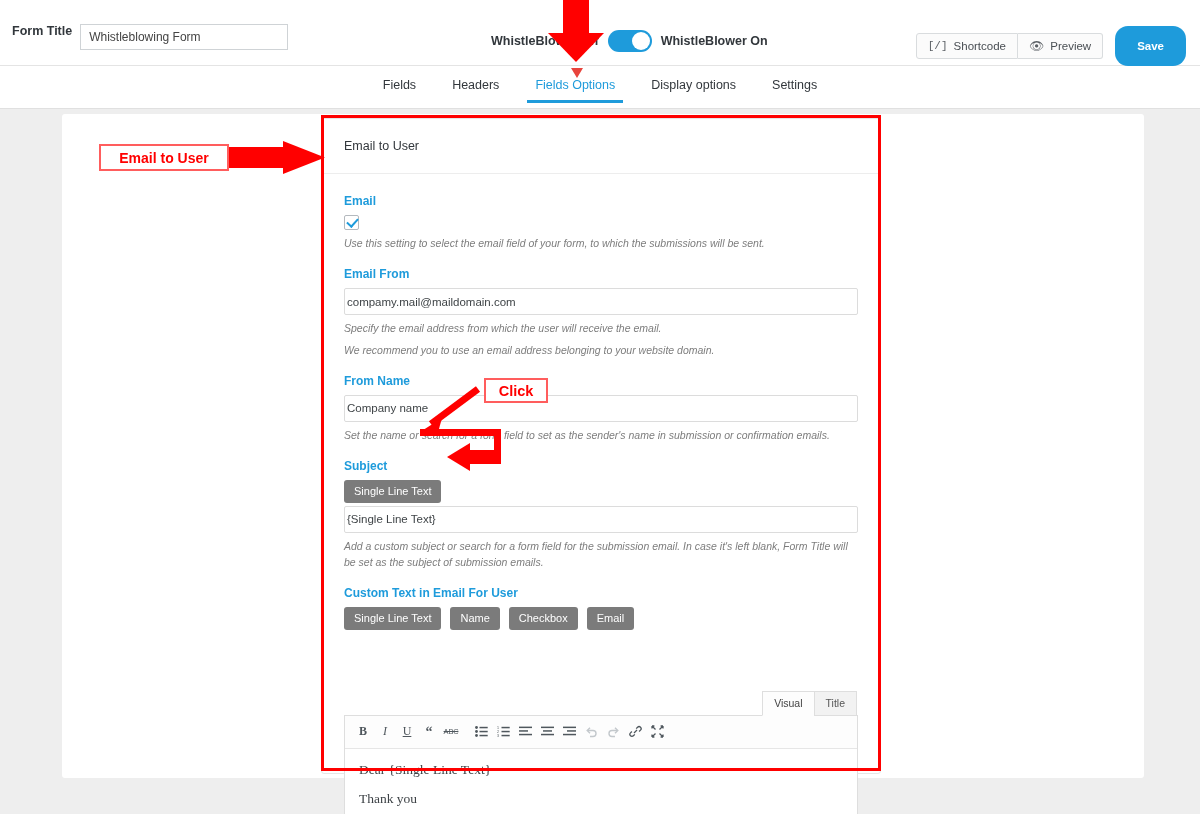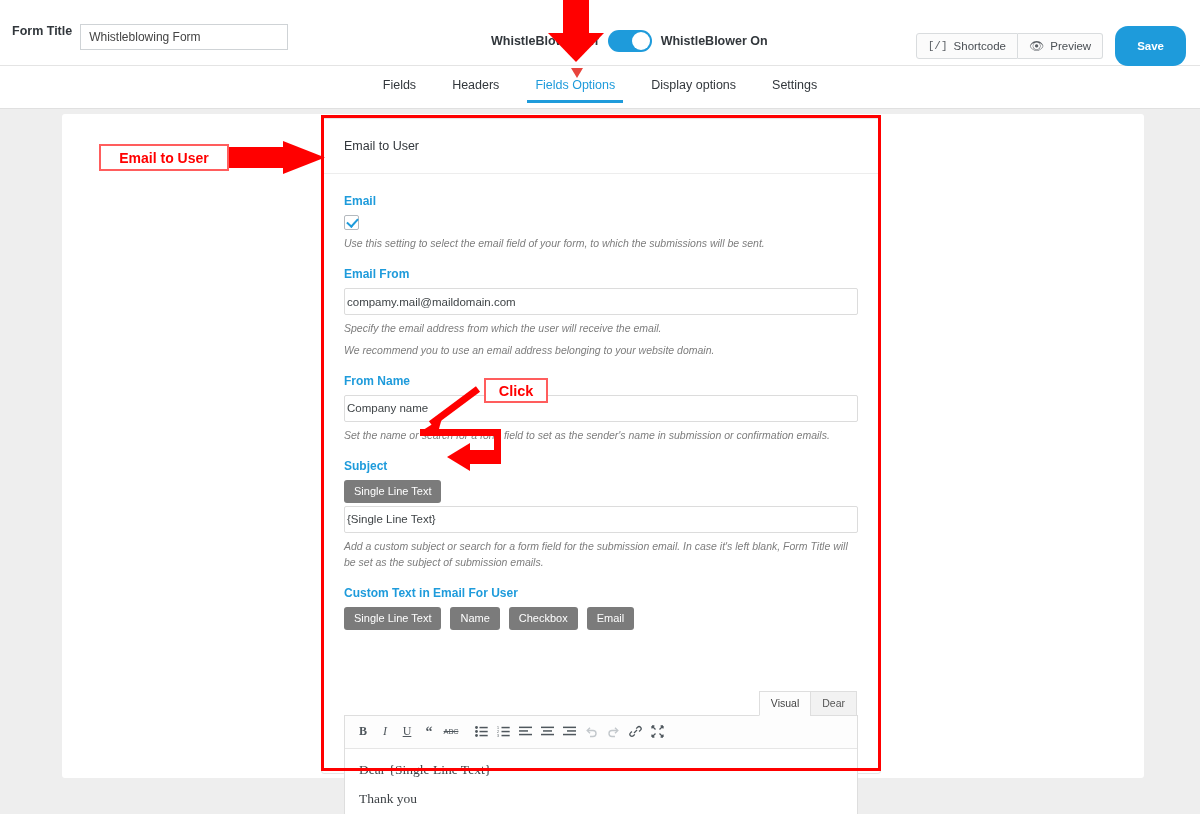--- a/index.html
+++ b/index.html
@@ -259,21 +259,21 @@
         <div class="chip-row">
           <div class="chip">Single Line Text</div>
           <div class="chip">Name</div>
           <div class="chip">Checkbox</div>
           <div class="chip">Email</div>
         </div>
 
         <div class="editor-wrap">
           <div class="editor-tabs">
             <div class="e-tab active">Visual</div>
-            <div class="e-tab">Dear</div>
+            <div class="e-tab">Title</div>
           </div>
 
           <div class="editor-box">
             <div class="editor-toolbar">
               <div class="tb tb-b">B</div>
               <div class="tb tb-i">I</div>
               <div class="tb tb-u">U</div>
               <div class="tb tb-q">“</div>
               <div class="tb tb-s">ABC</div>
               <div class="tb sep"></div>

